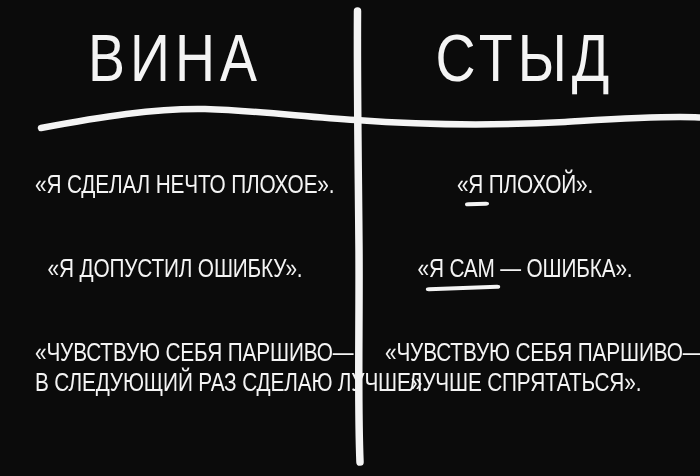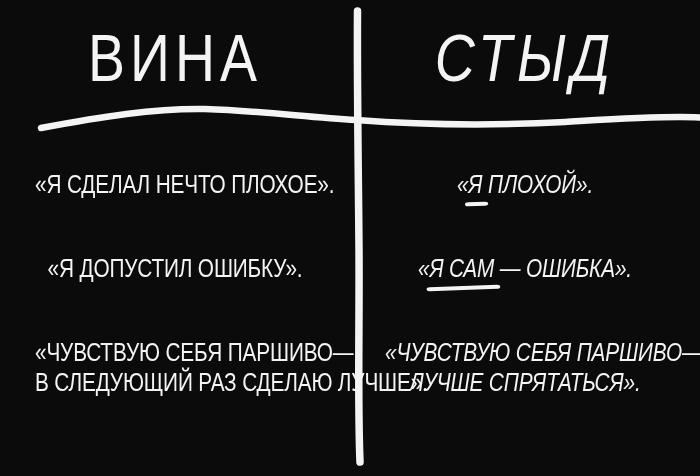--- a/index.html
+++ b/index.html
@@ -8,21 +8,21 @@
     position:relative; width:700px; height:476px; overflow:hidden;
     background:var(--bg);
     font-family:"Liberation Sans","DejaVu Sans",sans-serif;
     color:var(--ink);
     -webkit-font-smoothing:antialiased;
   }
   .lines { position:absolute; inset:0; pointer-events:none; }
   .lines path { stroke:var(--ink); fill:none; }
   .col { position:absolute; top:0; height:100%; width:350px; }
   .col-left { left:0; }
-  .col-right { left:350px;font-style:italic; }
+  .col-right { left:350px; }
   .hdr {
     position:absolute; top:25px; left:0; width:100%; margin:0;
     text-align:center; font-size:66px; line-height:66px; font-weight:400;
     letter-spacing:6px; transform:scaleX(0.84); white-space:nowrap;
   }
   .row {
     position:absolute; left:0; width:100%; text-align:center;
     font-size:26px; line-height:30px; letter-spacing:-0.2px;
     transform:scaleX(0.8); white-space:nowrap;
   }

